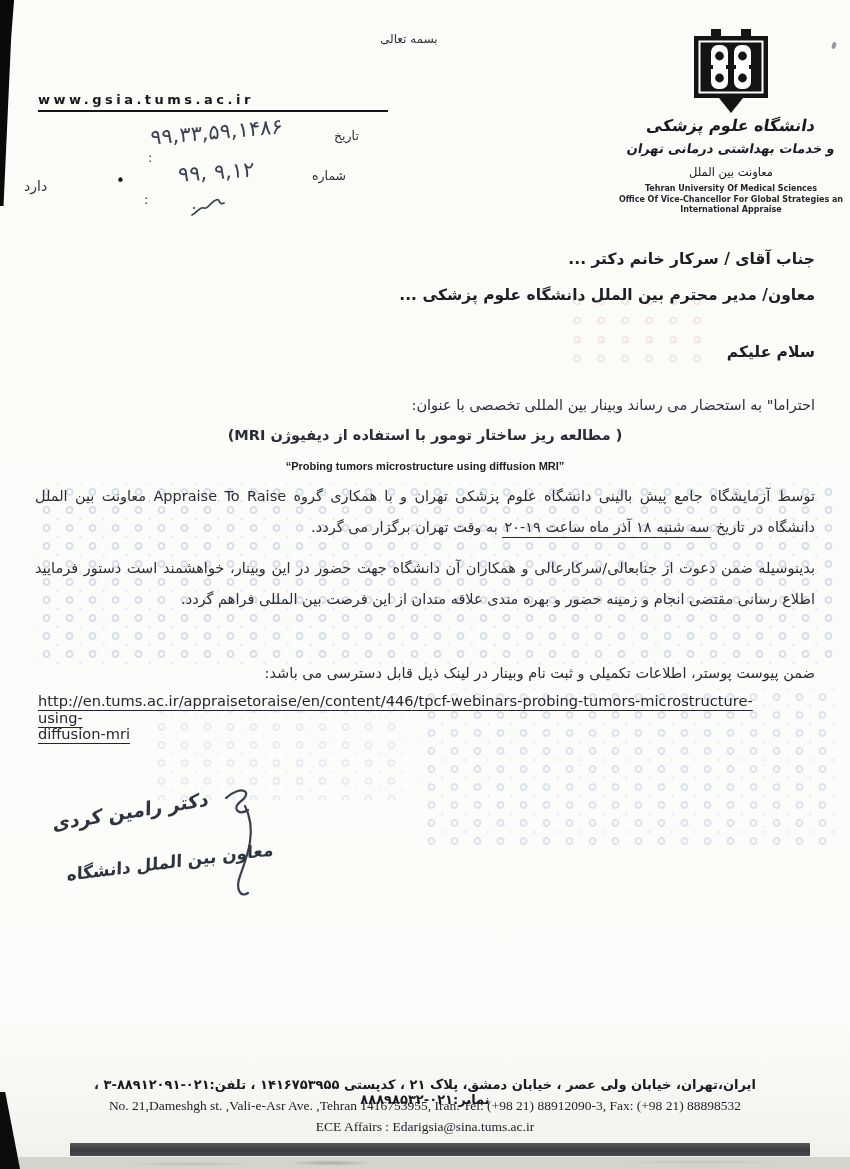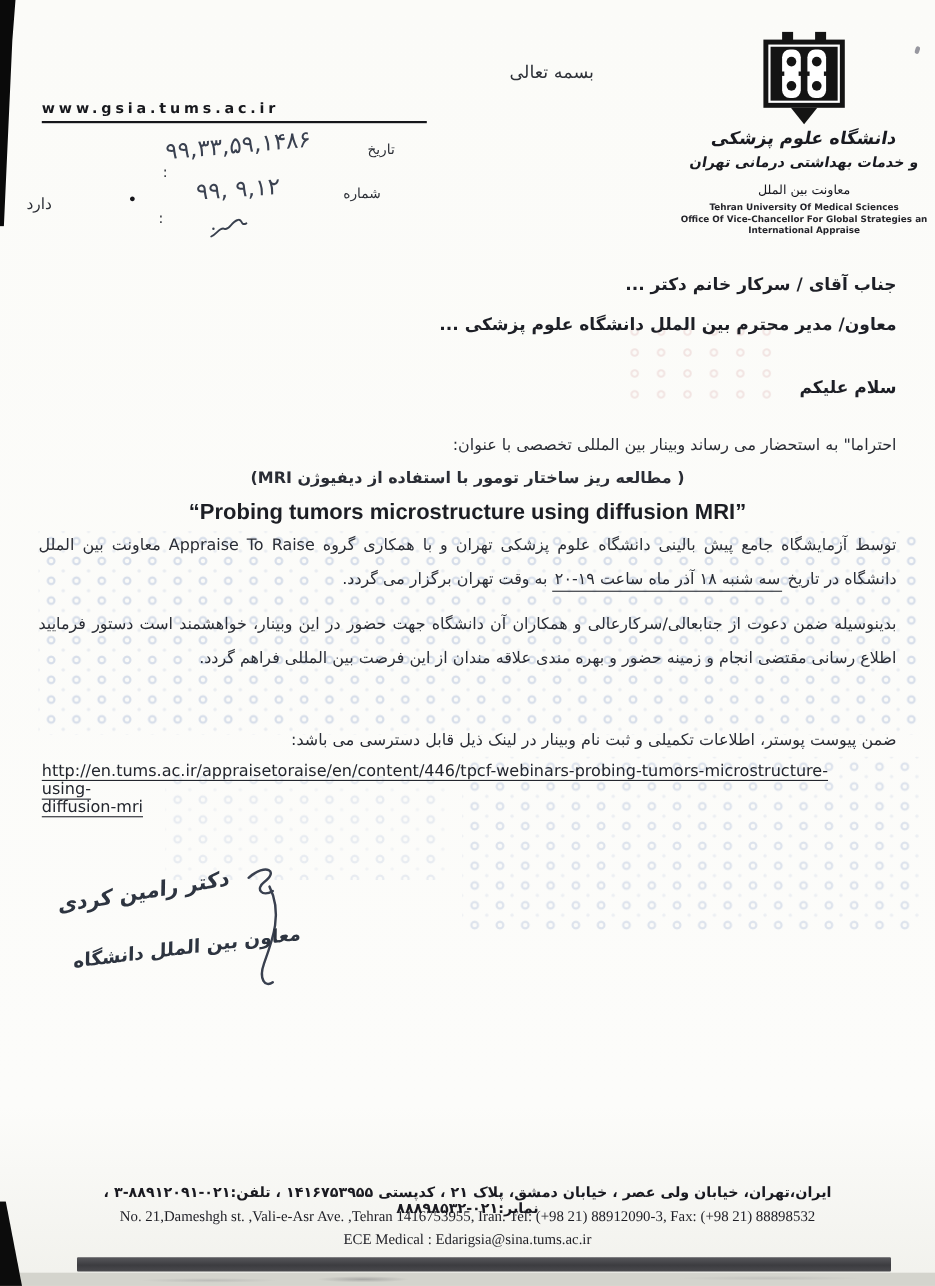--- a/index.html
+++ b/index.html
@@ -26,21 +26,21 @@
   .wm{z-index:1;pointer-events:none;
     background-image:
       radial-gradient(circle, rgba(164,181,212,0) 1.6px, rgba(164,181,212,.42) 2.4px, rgba(164,181,212,.42) 3.5px, rgba(164,181,212,0) 4.4px),
       radial-gradient(circle, rgba(164,181,212,.22) 1px, rgba(164,181,212,0) 2px);
     background-size:23px 18px,23px 18px;
     background-position:0 0,11px 9px;}
   .wm-pink{background-image:
       radial-gradient(circle, rgba(216,168,168,0) 1.6px, rgba(216,168,168,.35) 2.4px, rgba(216,168,168,.35) 3.4px, rgba(216,168,168,0) 4.3px);
     background-size:24px 19px;}
   
-  .bismillah{left:380px;top:56px;width:160px;text-align:right;font-size:16px;color:#2e3138;z-index:2;}
+  .bismillah{left:380px;top:32px;width:160px;text-align:left;font-size:12px;color:#2e3138;z-index:2;}
   .logo-wrap{left:612px;top:28px;width:238px;text-align:center;z-index:2;}
   .logo-svg{display:block;margin:0 auto;}
   .logo-fa1{font-size:16px;font-weight:700;transform:skewX(-10deg);margin-top:2px;color:#191a20;}
   .logo-fa2{font-size:13px;font-weight:700;transform:skewX(-10deg);margin-top:6px;color:#191a20;}
   .logo-dept{font-size:11.5px;font-weight:400;margin-top:9px;color:#14141b;}
   .logo-en{font-size:8px;font-weight:600;color:#26262c;line-height:10.5px;margin-top:5px;}
   .website{left:38px;top:92px;width:350px;border-bottom:2px solid #15161a;padding-bottom:3px;z-index:2;
     font-weight:700;font-size:13px;letter-spacing:3.5px;color:#17181d;}
   
   .hw{direction:ltr;unicode-bidi:isolate;color:#3a4150;font-size:21px;z-index:2;}
@@ -52,21 +52,21 @@
   .bullet{left:116px;top:172px;font-size:15px;color:#15151a;z-index:2;}
   .squiggle{left:188px;top:196px;z-index:2;}
   
   .rtl{direction:rtl;}
   .recip{left:35px;width:780px;text-align:right;font-weight:700;font-size:15.5px;color:#1d1f26;z-index:2;}
   .para{left:35px;width:780px;text-align:justify;font-size:14.5px;line-height:31px;color:#2a2d35;z-index:2;}
   .para-r{text-align:right;}
   .center{text-align:center;}
   .bold{font-weight:700;}
   .u-date{border-bottom:1.5px solid #2a2d35;padding:0 2px 2px 2px;}
-  .title-en{font-family:"Liberation Sans","DejaVu Sans",sans-serif;font-size:20px;color:#1c1e24;}
+  .title-en{font-family:"Liberation Sans","DejaVu Sans",sans-serif;font-size:11px;color:#1c1e24;}
   .latin{direction:ltr;unicode-bidi:isolate;}
   .link-line{left:38px;width:752px;direction:ltr;font-size:14.6px;color:#23262e;z-index:2;}
   .link-line span{text-decoration:underline;text-decoration-thickness:1.4px;text-underline-offset:4px;}
   .link2{text-align:left;}
   
   .sig-name{left:52px;top:800px;font-size:19px;font-weight:700;color:#2d3440;transform:rotate(-9deg) skewX(-10deg);z-index:2;}
   .sig-title{left:66px;top:852px;font-size:17px;font-weight:700;color:#2d3440;transform:rotate(-7deg) skewX(-8deg);z-index:2;}
   .sig-svg{left:48px;top:780px;z-index:2;}
   
   .footer-fa{left:35px;top:1077px;width:780px;text-align:center;direction:rtl;font-size:13px;font-weight:700;color:#191920;z-index:2;}
@@ -162,19 +162,19 @@
   <svg class="abs sig-svg" width="235" height="130" viewBox="0 0 235 130">
     <path d="M178 18 C194 4 206 12 192 22 C184 28 190 36 200 30" fill="none" stroke="#39404f" stroke-width="2.2" stroke-linecap="round"></path>
     <path d="M197 26 C209 50 200 74 192 96 C187 110 193 118 200 113" fill="none" stroke="#39404f" stroke-width="2.2" stroke-linecap="round"></path>
   </svg>
   <div class="abs sig-name">دکتر رامین کردی</div>
   <div class="abs sig-title">معاون بین الملل دانشگاه</div>
 
   <div class="abs footer-fa">ایران،تهران، خیابان ولی عصر ، خیابان دمشق، پلاک ۲۱ ، کدپستی ۱۴۱۶۷۵۳۹۵۵ ، تلفن:۰۲۱-۸۸۹۱۲۰۹۱-۳ ، نمابر:۰۲۱-۸۸۸۹۸۵۳۲</div>
   <div class="abs footer-en">No. 21,Dameshgh st. ,Vali-e-Asr Ave. ,Tehran 1416753955, Iran. Tel: (+98 21) 88912090-3, Fax: (+98 21) 88898532</div>
   <div class="abs footer-ece">
-    <span>ECE Medical  :</span>
+    <span>ECE Affairs  :</span>
     <span> </span>
     <span>Edarigsia@sina.tums.ac.ir</span>
   </div>
   <div class="abs footer-bar"></div>
 
 </div>
 
 </body></html>

